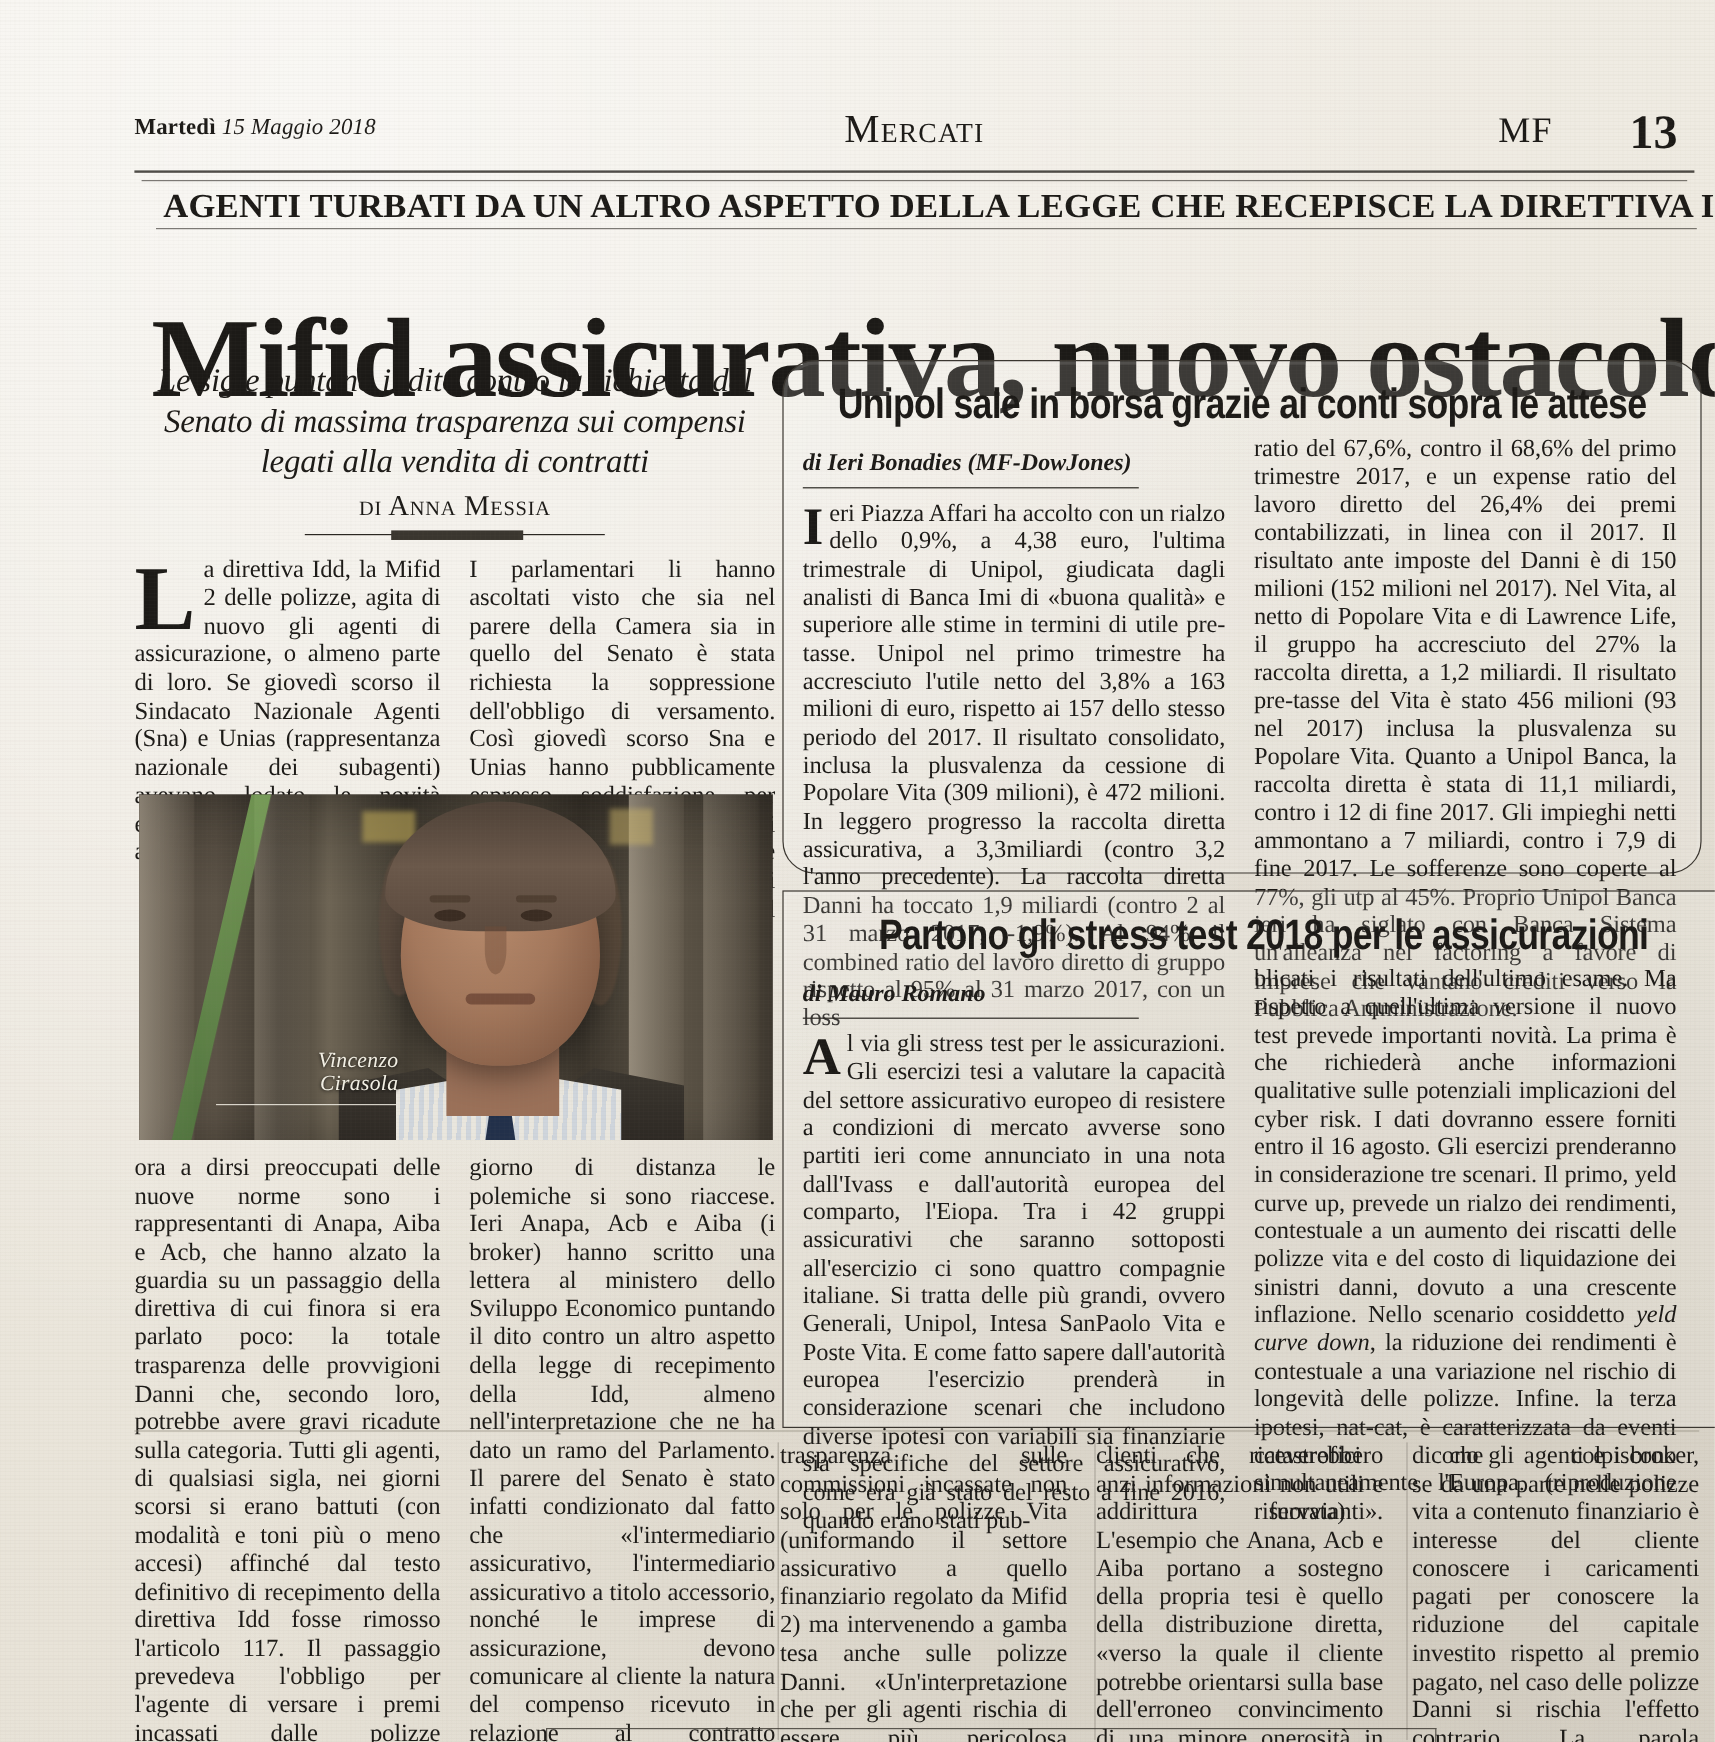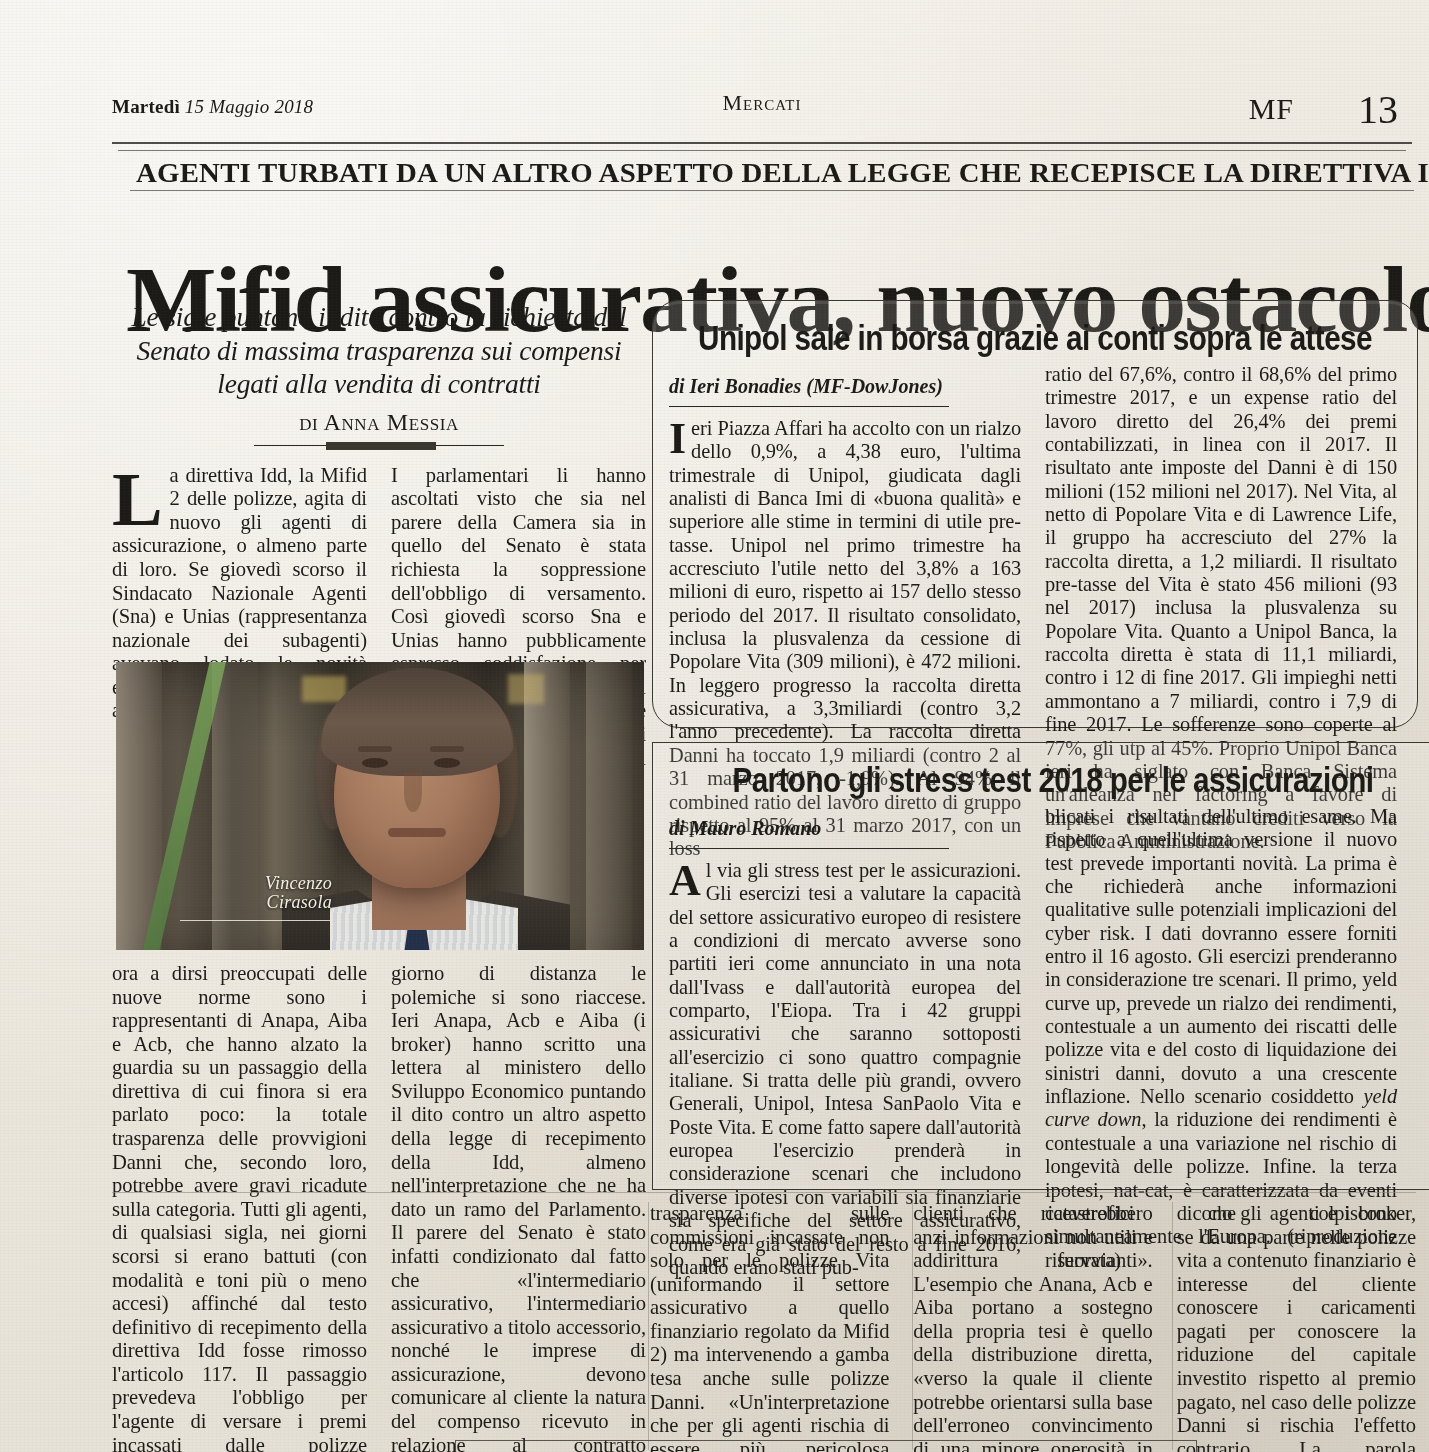--- a/index.html
+++ b/index.html
@@ -33,32 +33,32 @@
     position:absolute;left:112px;top:96px;width:1300px;height:46px;
   }
   .date{
     position:absolute;left:0;top:0;
     font-style:italic;font-size:19px;letter-spacing:.2px;
     white-space:nowrap;
   }
   .date b{font-style:normal;font-weight:700;}
   .section-title{
     position:absolute;left:50%;top:-6px;transform:translateX(-50%);
-    font-size:22px;letter-spacing:1px;
+    font-size:33px;letter-spacing:1px;
     font-variant:small-caps;font-family:"Liberation Serif",serif;
     white-space:nowrap;
   }
   .mf-logo{
     position:absolute;right:118px;top:-4px;
     font-size:30px;font-weight:400;letter-spacing:1px;
     font-family:"Liberation Serif",serif;
   }
   .page-num{
     position:absolute;right:14px;top:-10px;
-    font-size:40px;font-weight:400;
+    font-size:40px;font-weight:700;
   }
   .rule{
     position:absolute;left:112px;width:1300px;height:2px;
     background:#2a2722;opacity:.82;
   }
   .rule.thin{height:1px;opacity:.6;}
 
   
   .kicker{
     position:absolute;left:136px;top:158px;width:1276px;

